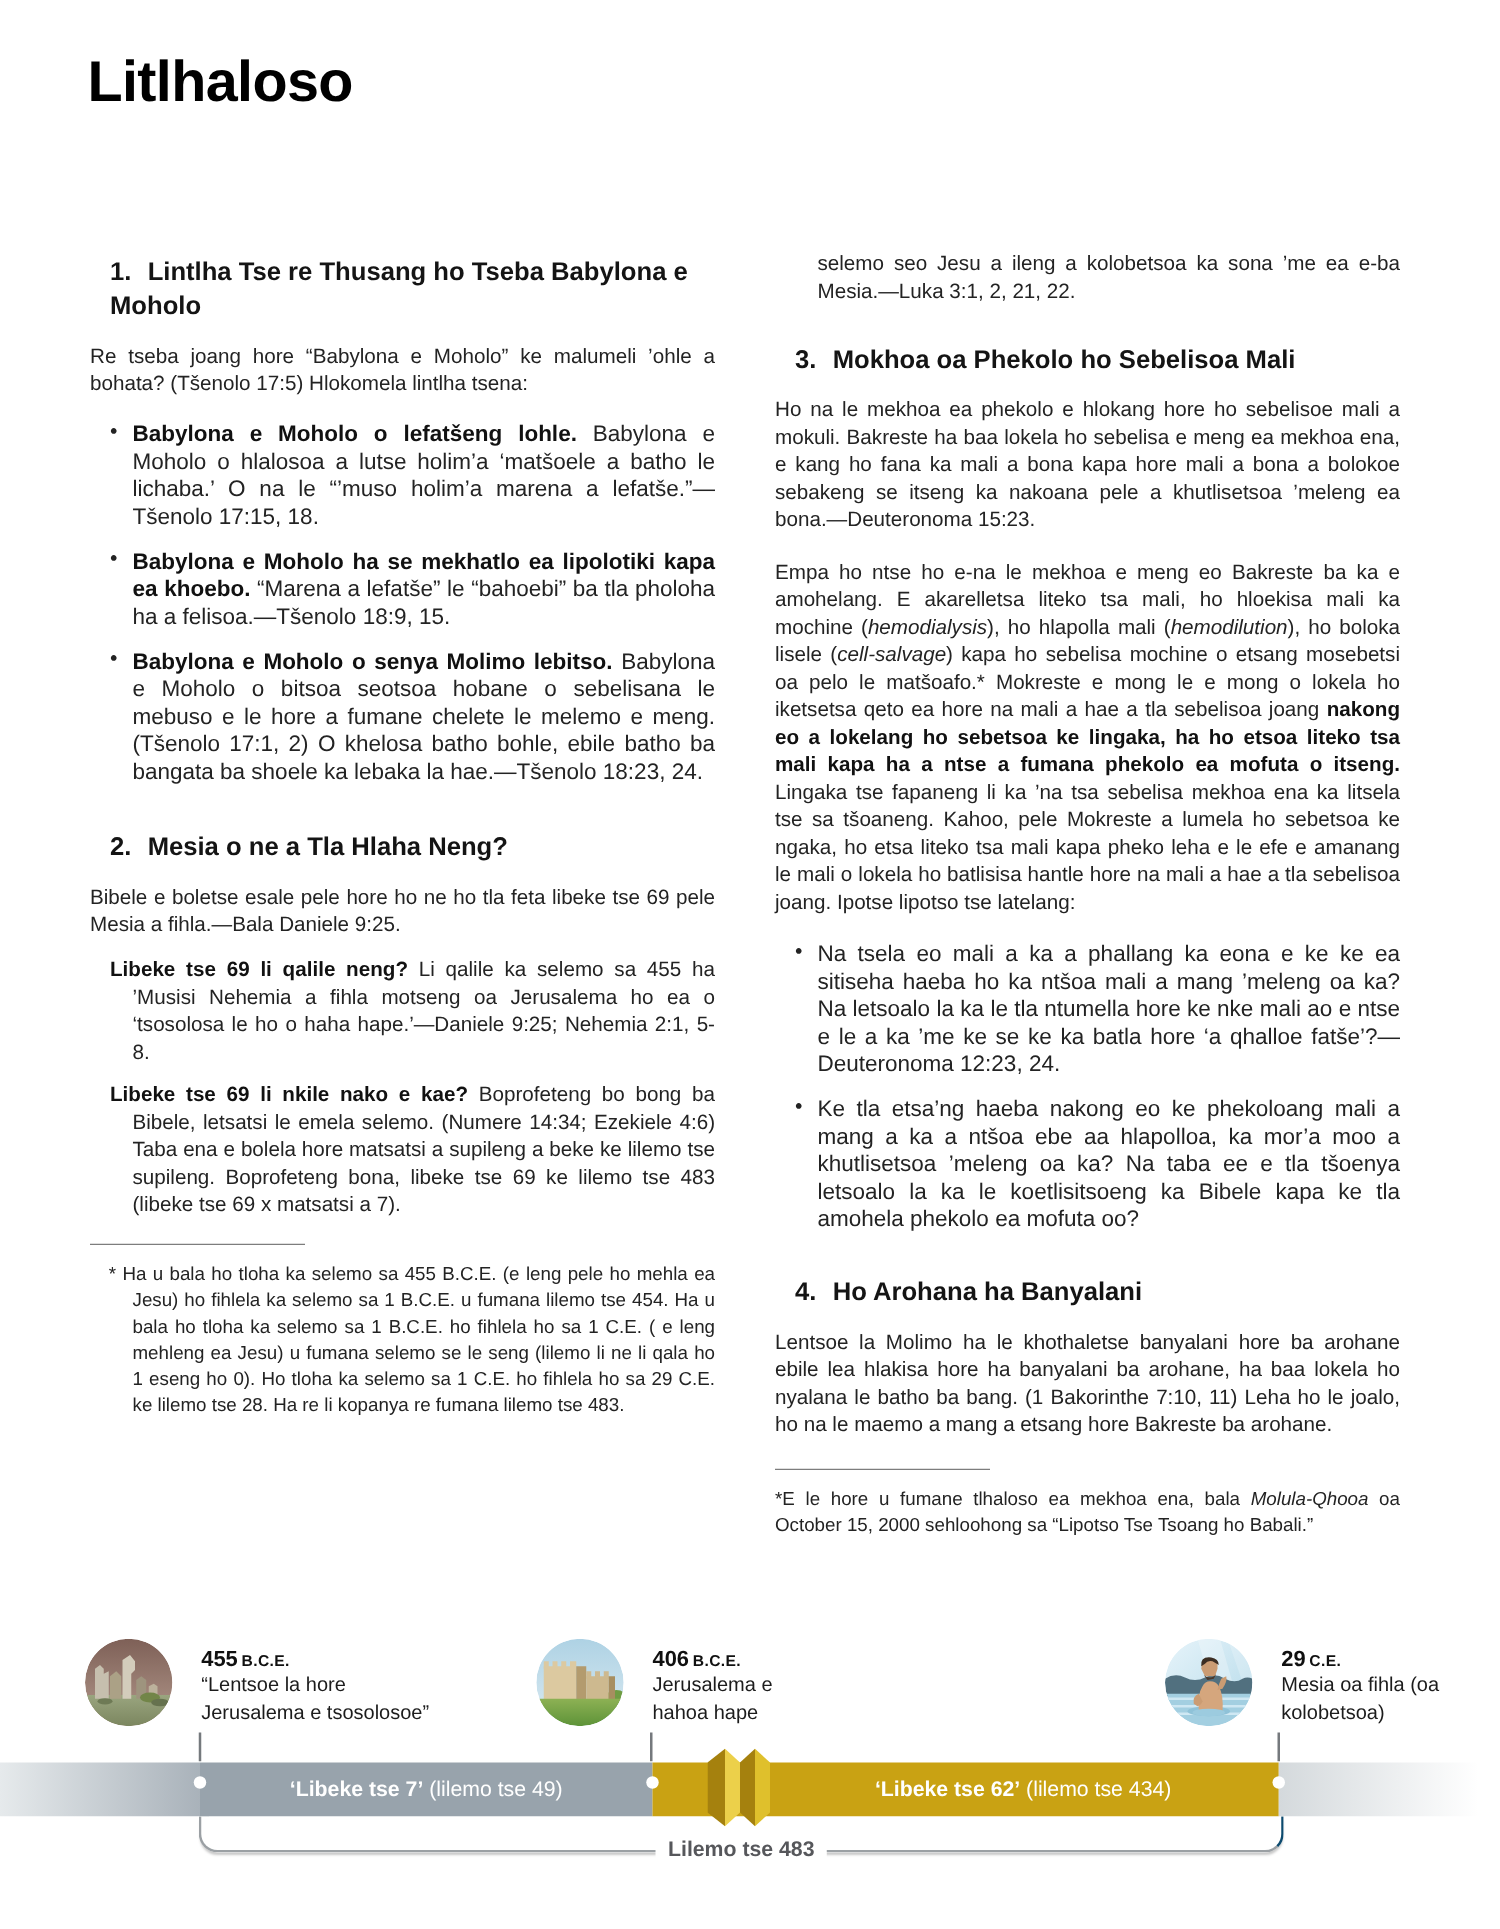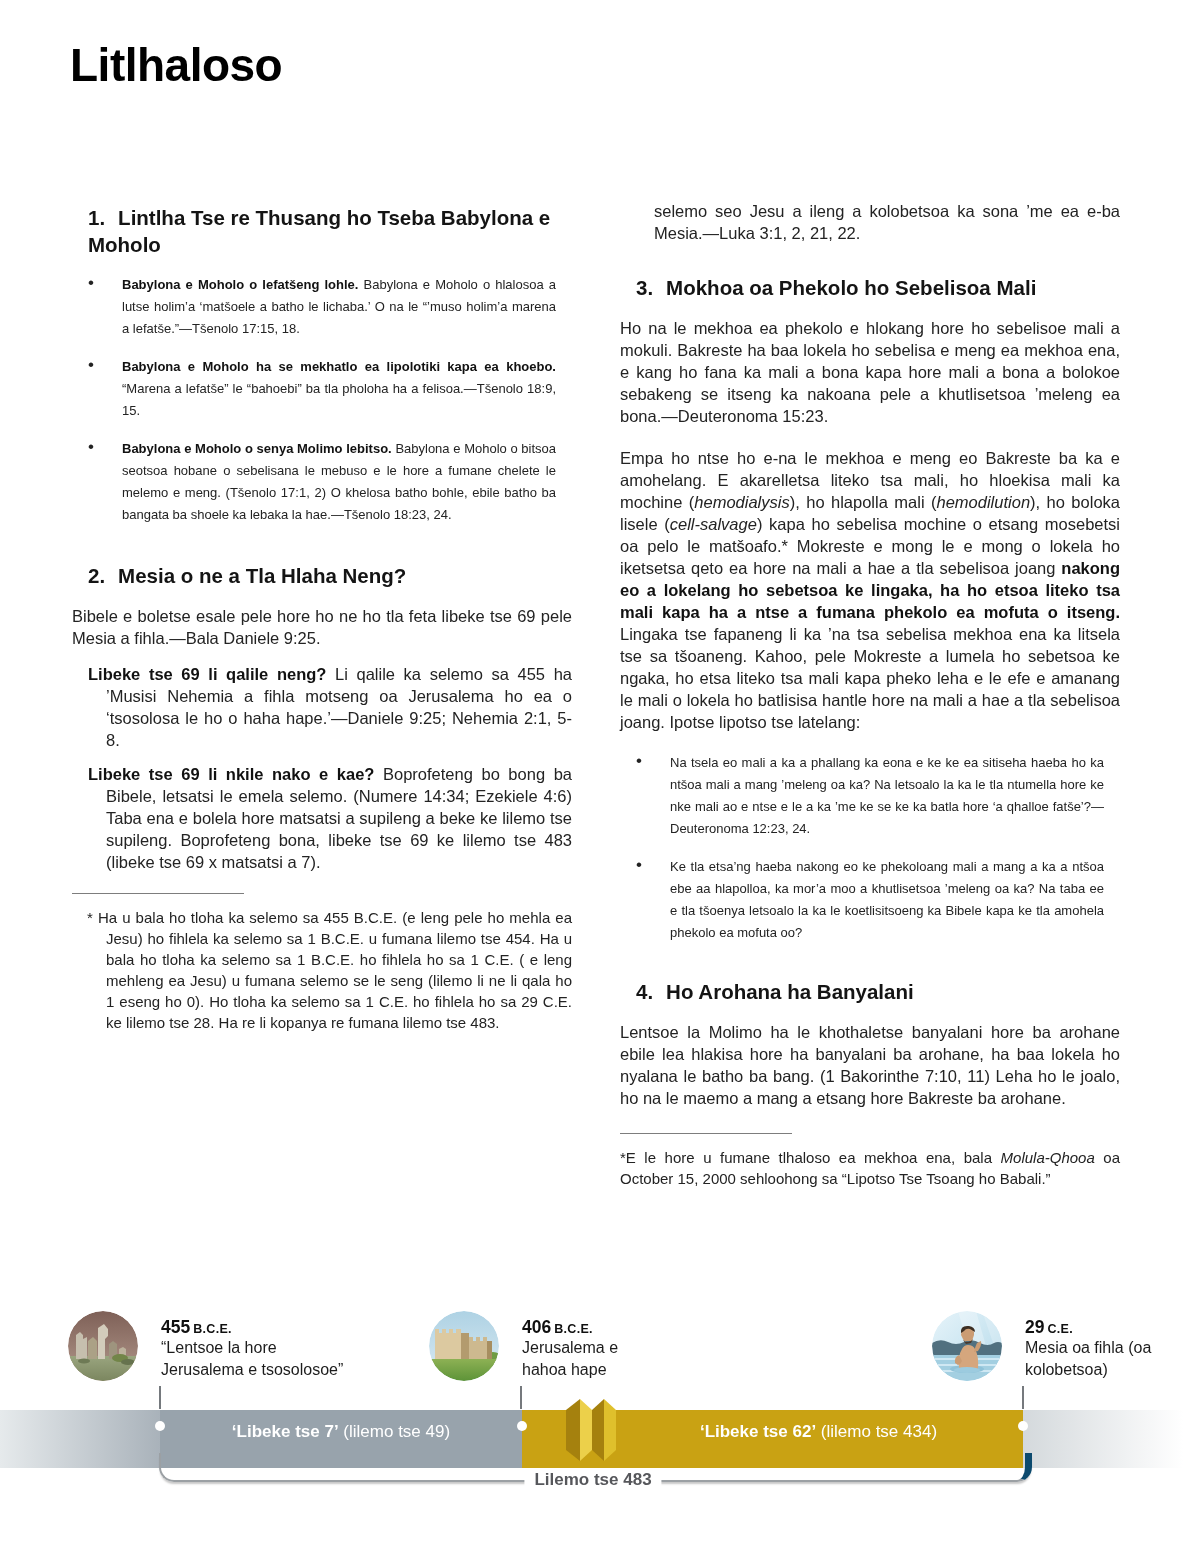--- a/index.html
+++ b/index.html
@@ -12,69 +12,70 @@
   .col-right{left:620px;}
   .sec{font-size:20.5px;line-height:27px;font-weight:bold;color:#141414;margin:36px 0 16px 16px;}
   .sec .hnum{margin-right:13px;}
   .sec.first{margin-top:4px;}
   .bodyp{font-size:16.5px;line-height:22px;text-align:justify;margin:0 0 18px 0;}
   .bodyp.tight{margin-bottom:14px;}
   .cont{font-size:16.5px;line-height:22px;text-align:justify;margin:0;padding-left:34px;}
   .bullet{position:relative;padding-left:34px;margin:0 0 14px 0;}
   .bullet:last-child{margin-bottom:0;}
   .bullet .dot{position:absolute;left:16px;top:-1px;font-size:17px;}
-  .bullet p{margin:16px;font-size:13px;line-height:22px;text-align:justify;}
+  .bullet p{margin:0;font-size:18px;line-height:22px;text-align:justify;}
   .sub{font-size:16.5px;line-height:22px;text-align:justify;margin:0 0 12px 0;
        padding-left:34px;text-indent:-18px;}
   .fnrule{border:none;border-top:1.5px solid #7d7d7d;width:172px;margin:20px 0 13px 0;}
   .fn{font-size:15px;line-height:21px;text-align:justify;margin:0;color:#232323;}
   .fn.hang{padding-left:34px;text-indent:-19px;}
   b.lead{color:#111;}
 
   
   .timeline{position:absolute;left:0;top:1295px;width:1200px;height:248px;}
   .tl-img{position:absolute;width:70px;height:70px;border-radius:50%;overflow:hidden;top:16px;}
   .tl-img svg{display:block;}
   .img-1{left:68px;} .img-2{left:429px;} .img-3{left:932px;}
   .ev{position:absolute;top:22px;white-space:nowrap;}
   .ev-1{left:161px;} .ev-2{left:522px;} .ev-3{left:1025px;}
   .ev-year{font-size:17.5px;font-weight:bold;color:#101010;line-height:20px;}
   .ev-era{font-size:12.5px;font-weight:bold;color:#101010;margin-left:3px;letter-spacing:.3px;}
   .ev-line{font-size:16px;line-height:21.5px;color:#1c1c1c;}
   .tick{position:absolute;width:2px;height:23px;background:#75797d;top:91px;}
   .tick-1{left:159px;} .tick-2{left:520px;} .tick-3{left:1022px;}
   .bar{position:absolute;left:0;top:115px;width:1200px;height:43px;}
-  .seg{position:absolute;top:0;height:58px;}
+  .seg{position:absolute;top:0;height:43px;}
   .seg-label{position:absolute;left:0;right:0;top:0;height:43px;line-height:43px;
              text-align:center;color:#fff;font-size:17px;white-space:nowrap;}
   .seg-cap-left{left:0;width:160px;background:linear-gradient(to right,#e6eaec,#a9b2ba);}
   .seg-gray{left:160px;width:362px;background:#98a3ac;}
   .seg-gold{left:522px;width:501px;background:#c9a213;}
   .seg-gold .seg-label{left:96px;right:4px;}
   .seg-cap-right{left:1023px;width:160px;background:linear-gradient(to right,#d4d9dc,#ffffff);}
   .fold{position:absolute;left:566px;top:102px;width:52px;height:66px;}
   .node{position:absolute;top:126px;width:10px;height:10px;border-radius:50%;background:#fff;z-index:4;}
   .node-1{left:155px;} .node-2{left:517px;} .node-3{left:1018px;}
   .bracket{position:absolute;left:159px;top:158px;width:864px;height:27px;
-           border-left:2px solid #9ba0a4;border-right:7px solid #0c4a6e;border-bottom:2px solid #9ba0a4;
+           border-left:2px solid #9ba0a4;border-right:2px solid #0c4a6e;border-bottom:2px solid #9ba0a4;
            border-radius:0 0 15px 15px;box-shadow:0 3px 2px -1px rgba(0,0,0,.22);}
   .bracket-label{position:absolute;left:50%;bottom:-10px;transform:translateX(-50%);
            background:#fff;padding:0 10px;font-size:17px;font-weight:bold;color:#56575b;white-space:nowrap;}
 </style>
 </head>
 <body>
 
 <div class="page">
 
   <h1 class="page-title">Litlhaloso</h1>
 
   <div class="col col-left">
 
     <h2 class="sec first"><span class="hnum">1.</span><span>Lintlha Tse re Thusang ho Tseba Babylona e Moholo</span></h2>
 
+    <p class="bodyp">Re tseba joang hore “Babylona e Moholo” ke malumeli ’ohle a bohata? (Tšenolo 17:5) Hlokomela lintlha tsena:</p>
 
     <div class="bullet">
       <span class="dot">•</span>
       <p><b class="lead">Babylona e Moholo o lefatšeng lohle.</b> <span>Babylona e Moholo o hlalosoa a lutse holim’a ‘matšoele a batho le lichaba.’ O na le “’muso holim’a marena a lefatše.”—Tšenolo 17:15, 18.</span></p>
     </div>
     <div class="bullet">
       <span class="dot">•</span>
       <p><b class="lead">Babylona e Moholo ha se mekhatlo ea lipolotiki kapa ea khoebo.</b> <span>“Marena a lefatše” le “bahoebi” ba tla pholoha ha a felisoa.—Tšenolo 18:9, 15.</span></p>
     </div>
     <div class="bullet">

